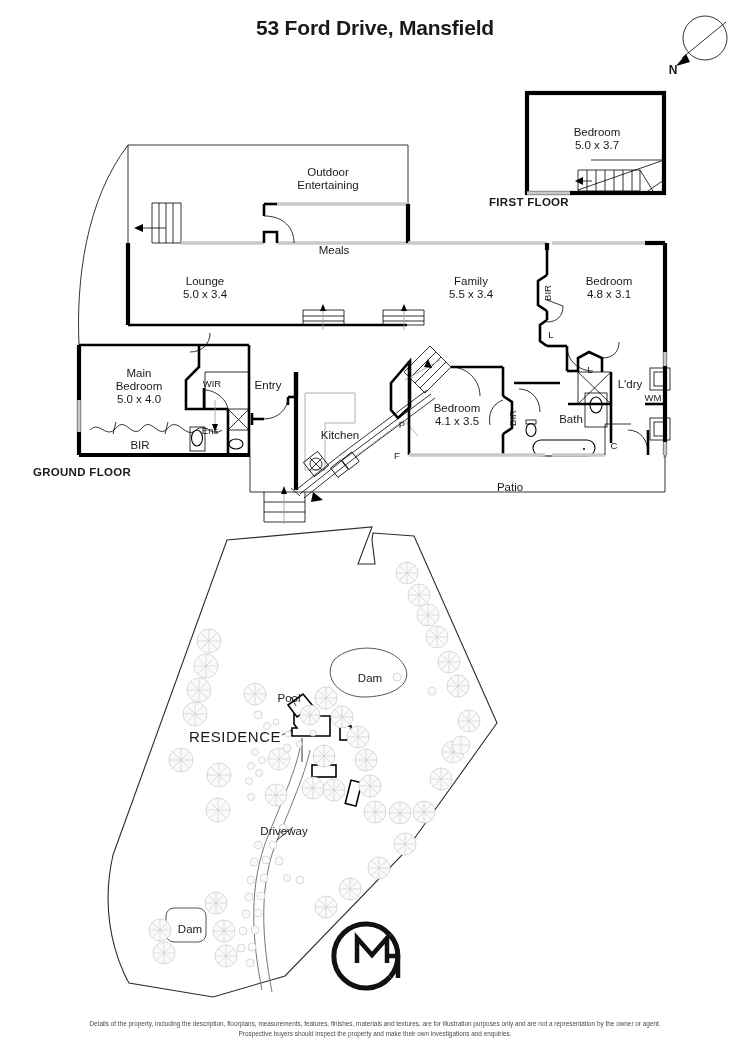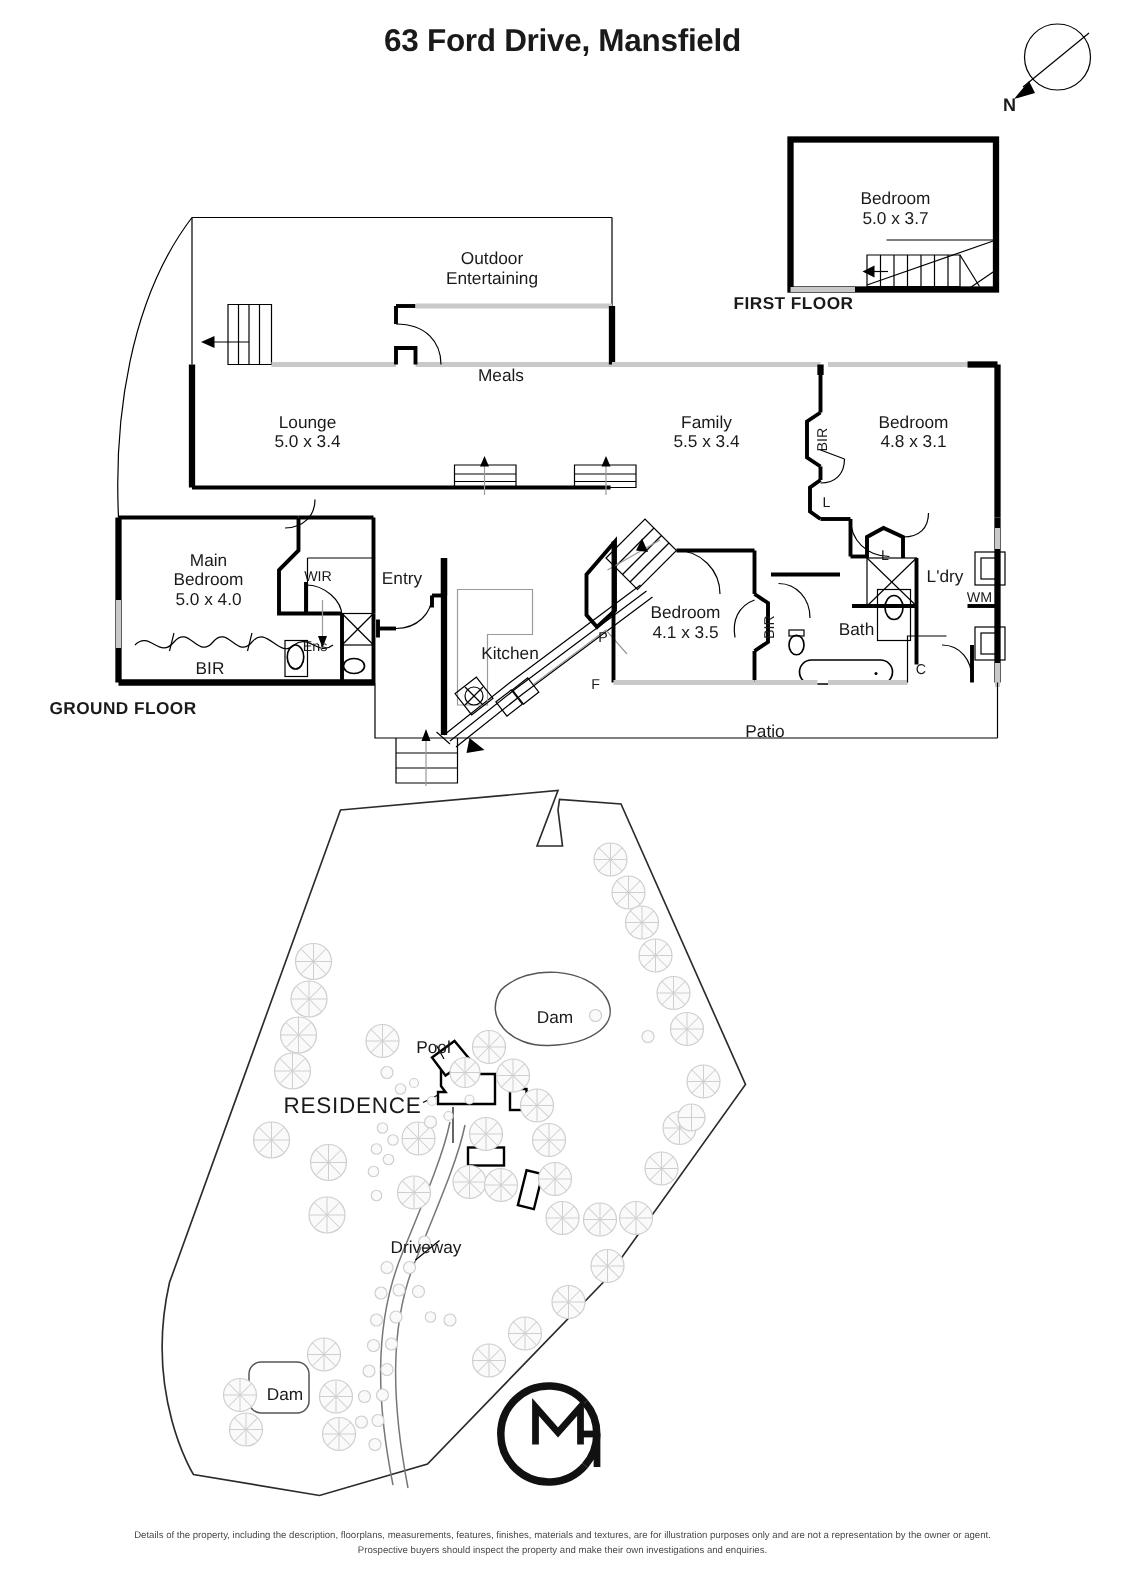--- a/index.html
+++ b/index.html
@@ -30,21 +30,21 @@
   .bldg{stroke:#000;stroke-width:1.6;fill:#fff;}
   .water{stroke:#555;stroke-width:1;fill:#fff;}
   .drive{stroke:#777;stroke-width:1;fill:none;}
   #disclaimer{left:0;bottom:22px;width:750px;text-align:center;font-size:6.4px;line-height:1.55;color:#4a4a4a;}
 </style>
 </head>
 <body>
 
 <div id="root">
 
-  <div class="abs" id="title">63 Ford Drive, Mansfield</div>
+  <div class="abs" id="title">53 Ford Drive, Mansfield</div>
 
   <div class="abs" id="planwrap">
   <svg width="750" height="1061" viewBox="0 0 750 1061" xmlns="http://www.w3.org/2000/svg">
 
     <g>
       <circle cx="705" cy="38" r="22" class="hair" stroke-width="1.4"></circle>
       <line x1="726" y1="22" x2="682" y2="58" class="hair" stroke-width="0.9"></line>
       <path d="M686,54 L676,66 L690,62 Z" fill="#000"></path>
     </g>
     <text x="673" y="74" class="lbl compassN" text-anchor="middle">N</text>

